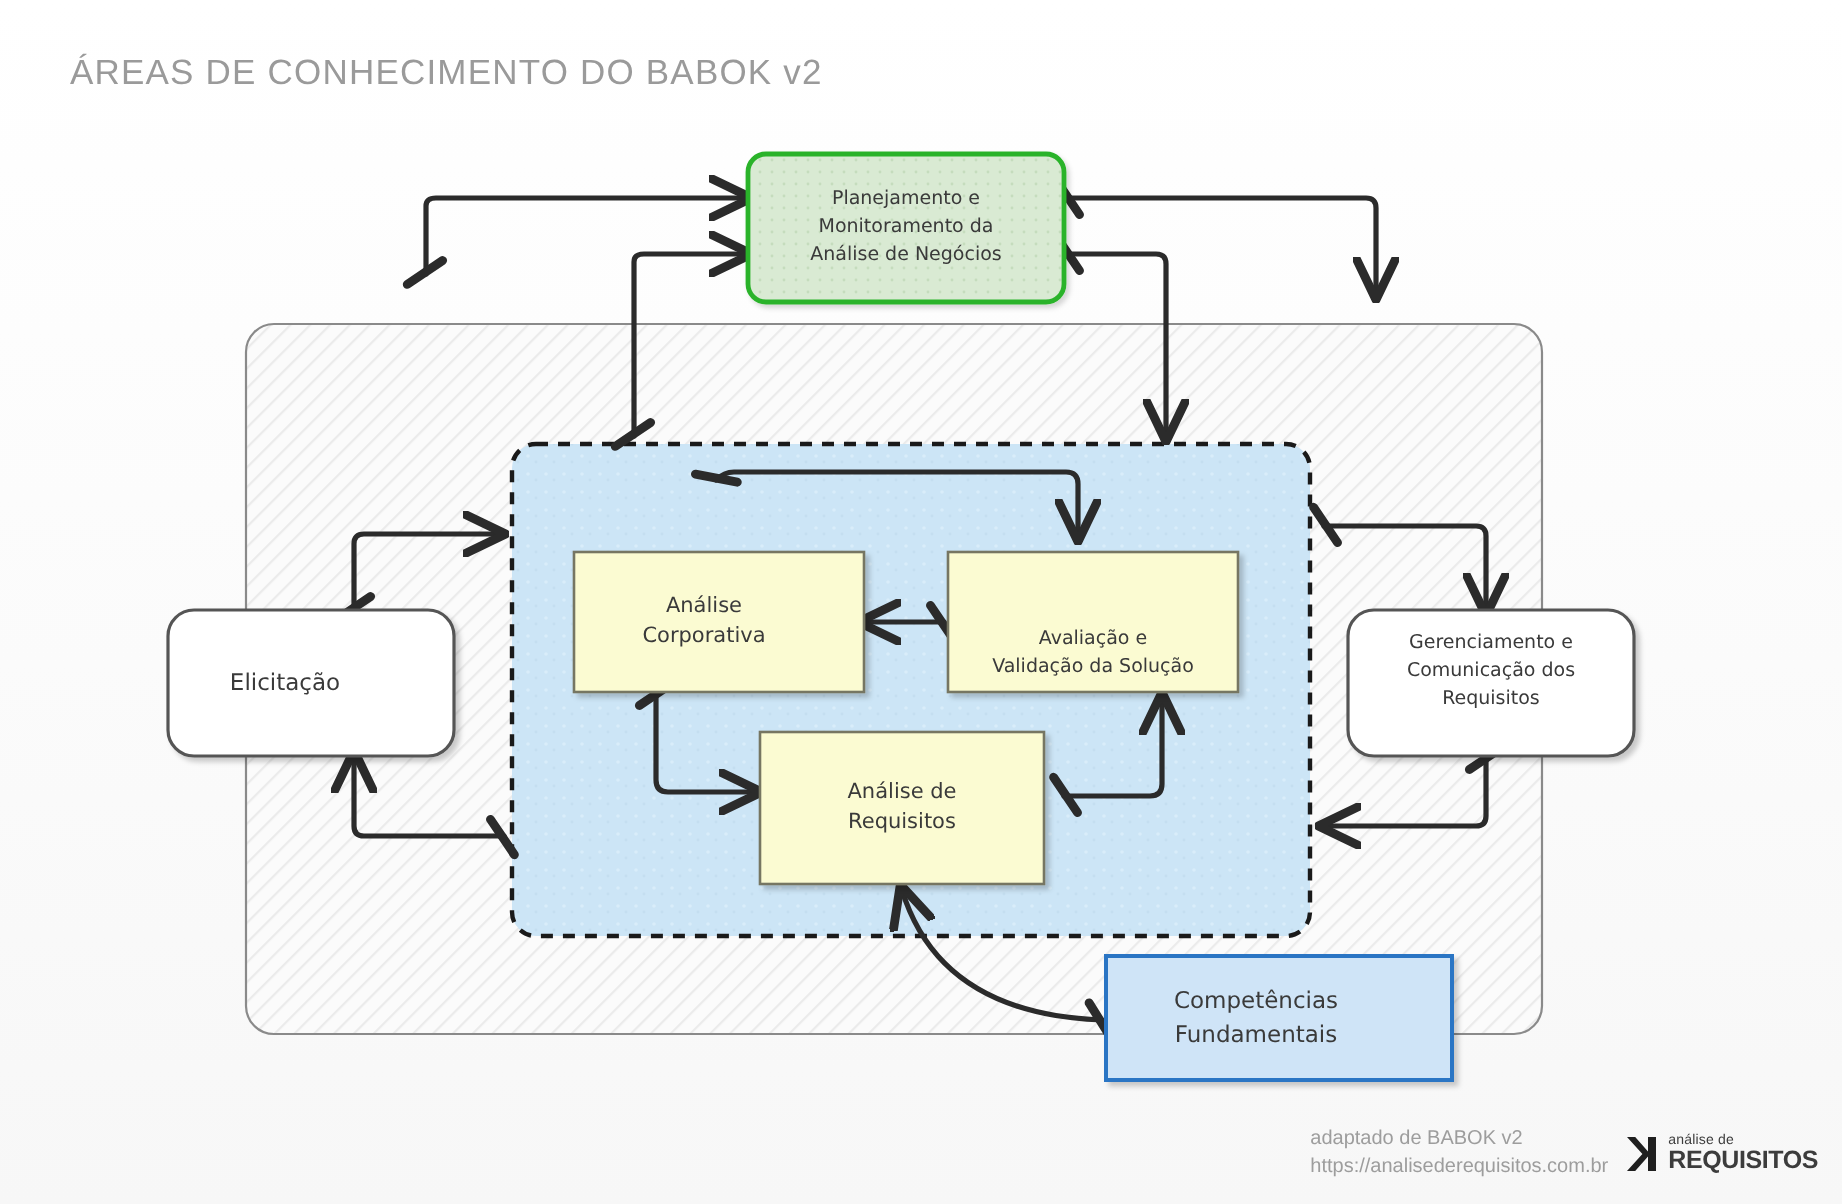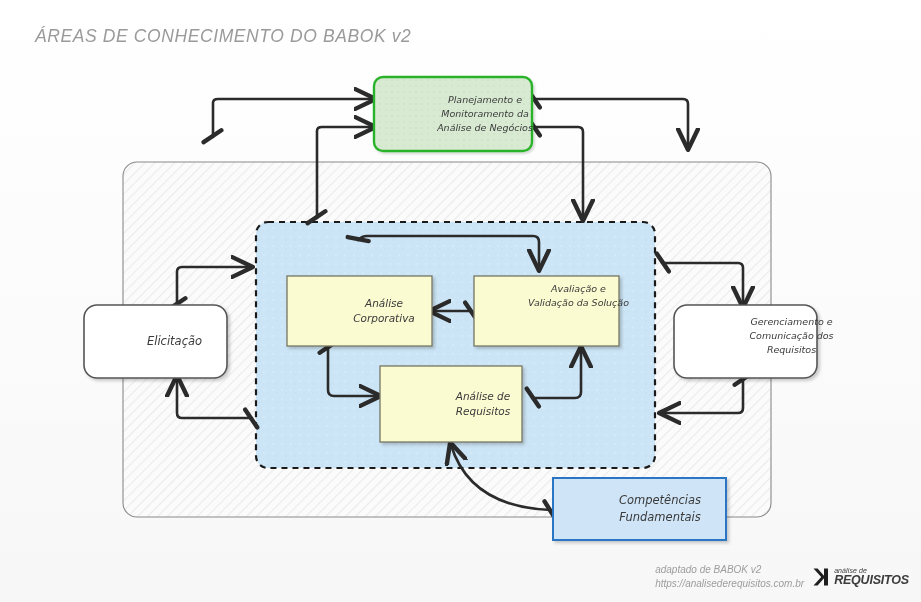--- a/index.html
+++ b/index.html
@@ -7,21 +7,20 @@
     width:921px;height:602px;
     background:#ffffff;
     font-family:"Liberation Sans", sans-serif;
     overflow:hidden;
     position:relative;
   }
   #stage{
     position:absolute;left:0;top:0;width:921px;height:602px;
     background:
       linear-gradient(180deg,#ffffff 0%,#fbfbfb 55%,#f7f7f7 100%);
-    font-style: italic;
   }
   
   #title{
     position:absolute;left:35px;top:26px;
     font-size:17.5px;
     letter-spacing:.6px;
     color:#9a9a9a;
     font-weight:400;
     white-space:nowrap;
   }
@@ -30,21 +29,20 @@
   
   .lbl{
     position:absolute;
     display:flex;align-items:center;justify-content:center;
     text-align:center;
     color:#3a3a3a;
     font-family:"DejaVu Sans", sans-serif;
     line-height:1.45;
     pointer-events:none;
     white-space:pre-line;
-    padding-left:32px;
   }
   .lbl.sm{font-size:9.5px;}
   .lbl.md{font-size:10.5px;}
   .lbl.lg{font-size:11.5px;}
   
   #footer{
     position:absolute;right:12px;bottom:12px;
     display:flex;align-items:center;gap:8px;
   }
   #credit{
@@ -157,28 +155,28 @@
       <rect x="553" y="478" width="173" height="62" fill="#cfe4f7" stroke="#2a74c4" stroke-width="2" filter="url(#sh)"></rect>
     </g>
   </svg>
 
   <div class="lbl sm" style="left:374px;top:77px;width:158px;height:74px;">Planejamento e
 Monitoramento da
 Análise de Negócios</div>
 
   <div class="lbl lg" style="left:84px;top:305px;width:117px;height:73px;">Elicitação</div>
 
-  <div class="lbl sm" style="left:688px;top:305px;width:143px;height:62px;border-radius:22px;">Gerenciamento e
+  <div class="lbl sm" style="left:674px;top:305px;width:143px;height:62px;border-radius:22px;">Gerenciamento e
 Comunicação dos
 Requisitos</div>
 
   <div class="lbl md" style="left:287px;top:276px;width:130px;height:70px;">Análise
 Corporativa</div>
 
-  <div class="lbl sm" style="left:474px;top:261px;width:145px;height:70px;">Avaliação e
+  <div class="lbl sm" style="left:474px;top:292px;width:145px;height:70px;">Avaliação e
 Validação da Solução</div>
 
   <div class="lbl md" style="left:380px;top:366px;width:142px;height:76px;">Análise de
 Requisitos</div>
 
   <div class="lbl lg" style="left:553px;top:478px;width:150px;height:62px;">Competências
 Fundamentais</div>
 
   <div id="footer">
     <div id="credit">

